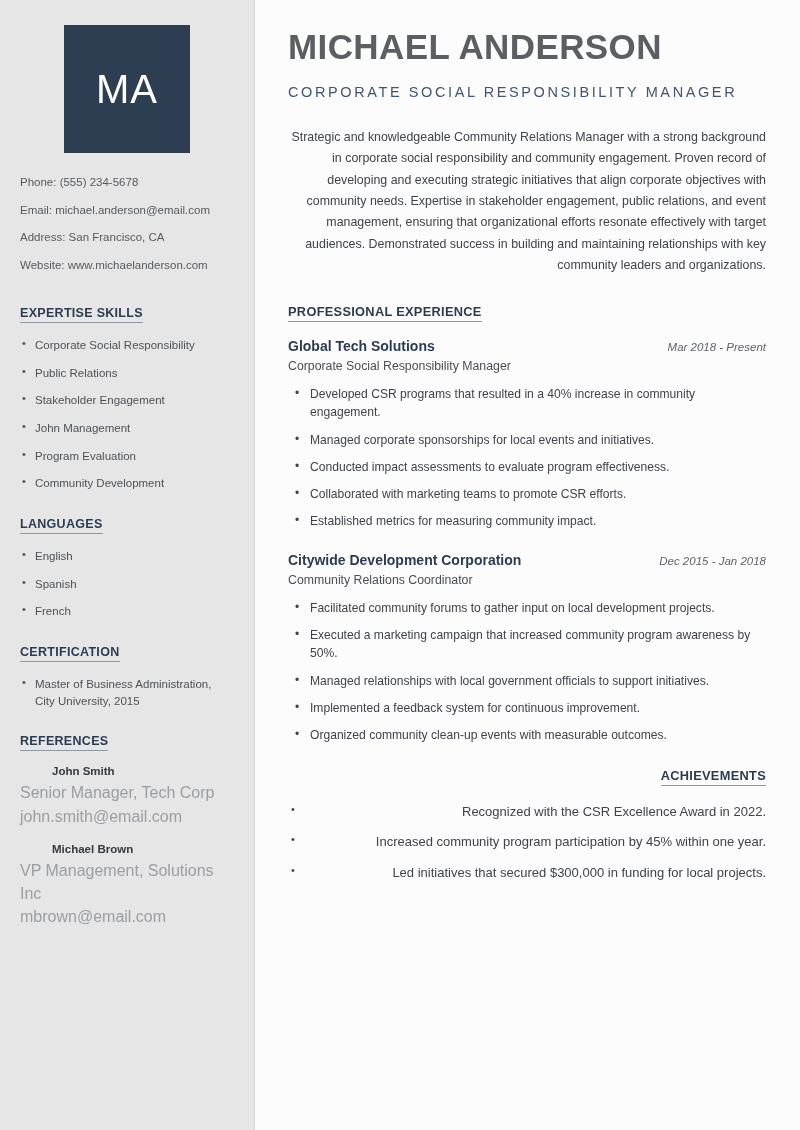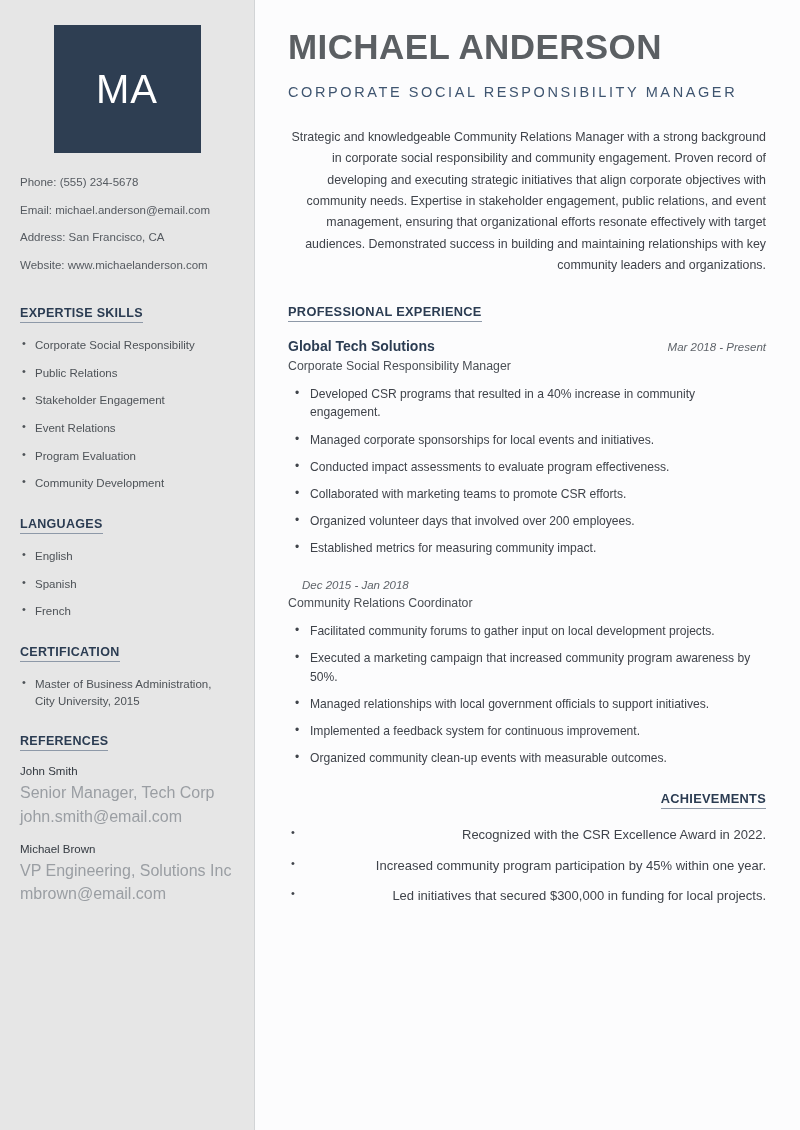--- a/index.html
+++ b/index.html
@@ -19,21 +19,21 @@
   
   .sidebar {
     width: 255px;
     min-width: 255px;
     background: #e6e6e6;
     border-right: 1px solid #d2d4d6;
     box-sizing: border-box;
     padding: 25px 20px 20px 20px;
   }
   .avatar {
-    width: 147px;
+    width: 126px;
     height: 128px;
     background: #2e3e52;
     margin: 0 auto 22px auto;
     display: flex;
     align-items: center;
     justify-content: center;
   }
   .avatar-initials {
     color: #ffffff;
     font-size: 40px;
@@ -85,23 +85,24 @@
     left: 2px;
     top: -1px;
     color: #4d5257;
     font-size: 11px;
   }
   .ref-entry {
     margin-bottom: 15px;
   }
   .ref-name {
     font-size: 11.5px;
-    font-weight: normal;
+    font-weight: bold;
     color: #333940;
     margin-bottom: 4px;
+    margin-left: 32px;
   }
   .ref-line {
     font-size: 16px;
     color: #9a9ea3;
     line-height: 1.45;
   }
   
   .main {
     flex: 1;
     box-sizing: border-box;
@@ -221,21 +222,21 @@
       <li class="contact-item">Address: San Francisco, CA</li>
       <li class="contact-item">Website: www.michaelanderson.com</li>
     </ul>
 
     <section class="side-section">
       <div class="side-heading">EXPERTISE SKILLS</div>
       <ul class="side-ul">
         <li class="side-li">Corporate Social Responsibility</li>
         <li class="side-li">Public Relations</li>
         <li class="side-li">Stakeholder Engagement</li>
-        <li class="side-li">Event Relations</li>
+        <li class="side-li">John Management</li>
         <li class="side-li">Program Evaluation</li>
         <li class="side-li">Community Development</li>
       </ul>
     </section>
 
     <section class="side-section">
       <div class="side-heading">LANGUAGES</div>
       <ul class="side-ul">
         <li class="side-li">English</li>
         <li class="side-li">Spanish</li>
@@ -255,21 +256,21 @@
 
       <div class="ref-entry">
         <div class="ref-name">John Smith</div>
         <div class="ref-line">Senior Manager, Tech Corp</div>
         <div class="ref-line">john.smith@email.com</div>
       </div>
 
 
       <div class="ref-entry">
         <div class="ref-name">Michael Brown</div>
-        <div class="ref-line">VP Engineering, Solutions Inc</div>
+        <div class="ref-line">VP Management, Solutions Inc</div>
         <div class="ref-line">mbrown@email.com</div>
       </div>
     </section>
 
   </aside>
 
   <main class="main">
 
     <h1 class="name">MICHAEL ANDERSON</h1>
     <div class="job-title">CORPORATE SOCIAL RESPONSIBILITY MANAGER</div>
@@ -282,27 +283,27 @@
         <div class="job-row">
           <span class="company">Global Tech Solutions</span>
           <span class="job-dates">Mar 2018 - Present</span>
         </div>
         <div class="role">Corporate Social Responsibility Manager</div>
         <ul class="bullets">
           <li class="bullet">Developed CSR programs that resulted in a 40% increase in community engagement.</li>
           <li class="bullet">Managed corporate sponsorships for local events and initiatives.</li>
           <li class="bullet">Conducted impact assessments to evaluate program effectiveness.</li>
           <li class="bullet">Collaborated with marketing teams to promote CSR efforts.</li>
-          <li class="bullet">Organized volunteer days that involved over 200 employees.</li>
           <li class="bullet">Established metrics for measuring community impact.</li>
         </ul>
       </div>
 
       <div class="job-block">
         <div class="job-row">
+          <span class="company">Citywide Development Corporation</span>
           <span class="job-dates">Dec 2015 - Jan 2018</span>
         </div>
         <div class="role">Community Relations Coordinator</div>
         <ul class="bullets">
           <li class="bullet">Facilitated community forums to gather input on local development projects.</li>
           <li class="bullet">Executed a marketing campaign that increased community program awareness by 50%.</li>
           <li class="bullet">Managed relationships with local government officials to support initiatives.</li>
           <li class="bullet">Implemented a feedback system for continuous improvement.</li>
           <li class="bullet">Organized community clean-up events with measurable outcomes.</li>
         </ul>

